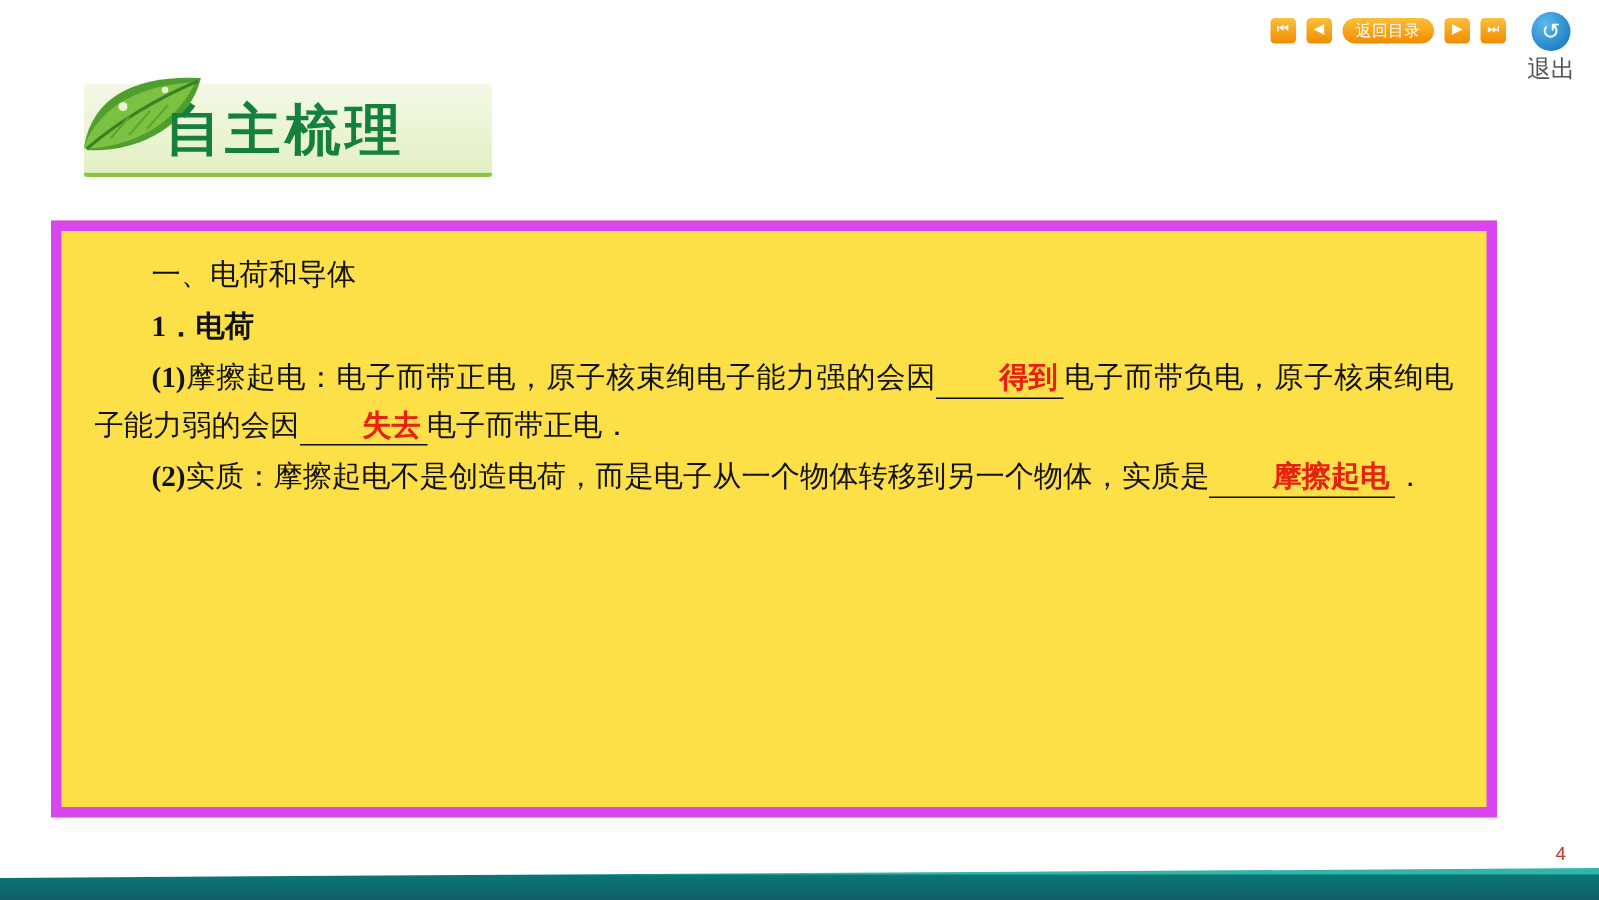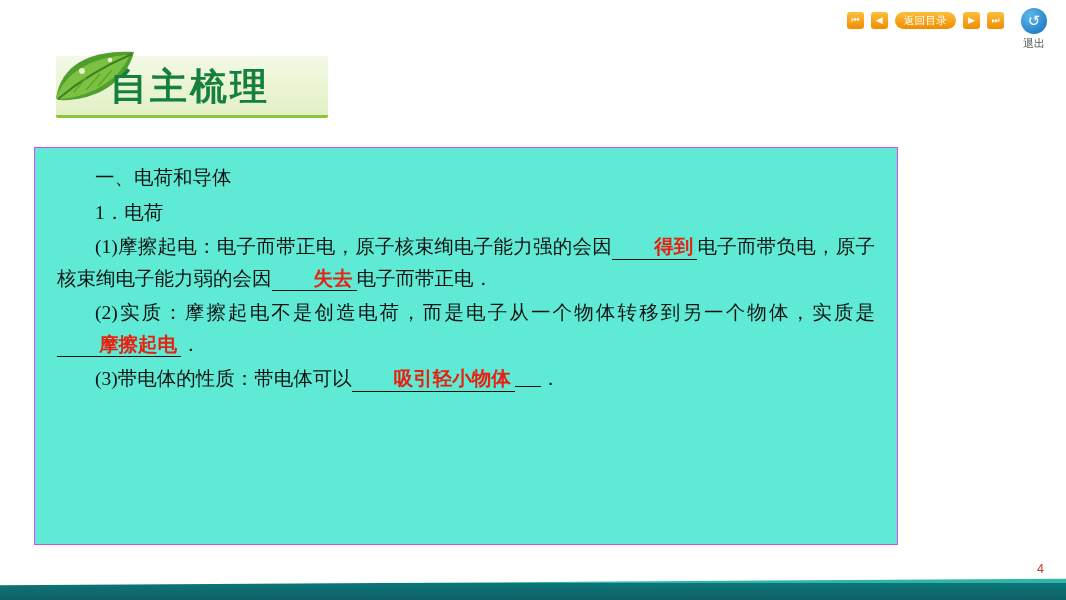--- a/index.html
+++ b/index.html
@@ -58,21 +58,21 @@
     margin: 0 auto;
     border-radius: 50%;
     background: radial-gradient(circle at 35% 30%, #5fb8ee, #0c6fb8);
     color: #fff;
     font-size: 15px;
     line-height: 26px;
     font-family: "DejaVu Sans", sans-serif;
   }
   .exit-label {
     margin-top: 2px;
-    font-size: 11px;
+    font-size: 16px;
     color: #555;
     font-family: "Liberation Sans", sans-serif;
   }
 
   
   .title-block {
     position: absolute;
     left: 30px; top: 48px;
     width: 300px; height: 78px;
   }
@@ -99,33 +99,33 @@
     position: absolute;
     left: 22px; top: 0px;
     width: 86px; height: 58px;
   }
   .leaf svg { display: block; }
 
   
   .content-box {
     position: absolute;
     left: 34px; top: 147px;
-    width: 864px; height: 398px;
-    border: 1px solid #d946ef;
-    background: #5eead4;
+    width: 964px; height: 398px;
+    border: 7px solid #d946ef;
+    background: #fde047;
     padding: 14px 22px 0 22px;
   }
   .content-inner {
     font-size: 19.5px;
     line-height: 1.62;
     color: #111;
   }
   .p { margin: 0 0 3px 0; text-align: justify; }
   .indent { text-indent: 38px; }
-  .bold { font-weight: normal; }
+  .bold { font-weight: bold; }
   .ans {
     color: #e8200f;
     font-weight: bold;
     border-bottom: 1.4px solid #111;
     padding: 0 4px;
     display: inline-block;
     line-height: 1.15;
   }
   .blank {
     display: inline-block;
@@ -208,23 +208,20 @@
       </p>
 
       <p class="p indent">
         <span class="bold">(1)</span><span>摩擦起电：电子而带正电，原子核束绚电子能力强的会因</span><span class="ans">得到</span><span>电子而带负电，原子核束绚电子能力弱的会因</span><span class="ans">失去</span><span>电子而带正电．</span>
       </p>
 
       <p class="p indent">
         <span class="bold">(2)</span><span>实质：摩擦起电不是创造电荷，而是电子从一个物体转移到另一个物体，实质是</span><span class="ans">摩擦起电</span><span>．</span>
       </p>
 
-      <p class="p indent">
-        <span class="bold">(3)</span><span>带电体的性质：带电体可以</span><span class="ans">吸引轻小物体</span><span class="blank" style="width:26px"></span><span>．</span>
-      </p>
 
 
     </div>
   </div>
 
   <div class="bottom-bar"></div>
   <div class="bottom-white"></div>
   <div class="page-num">4</div>
 
 </div>

